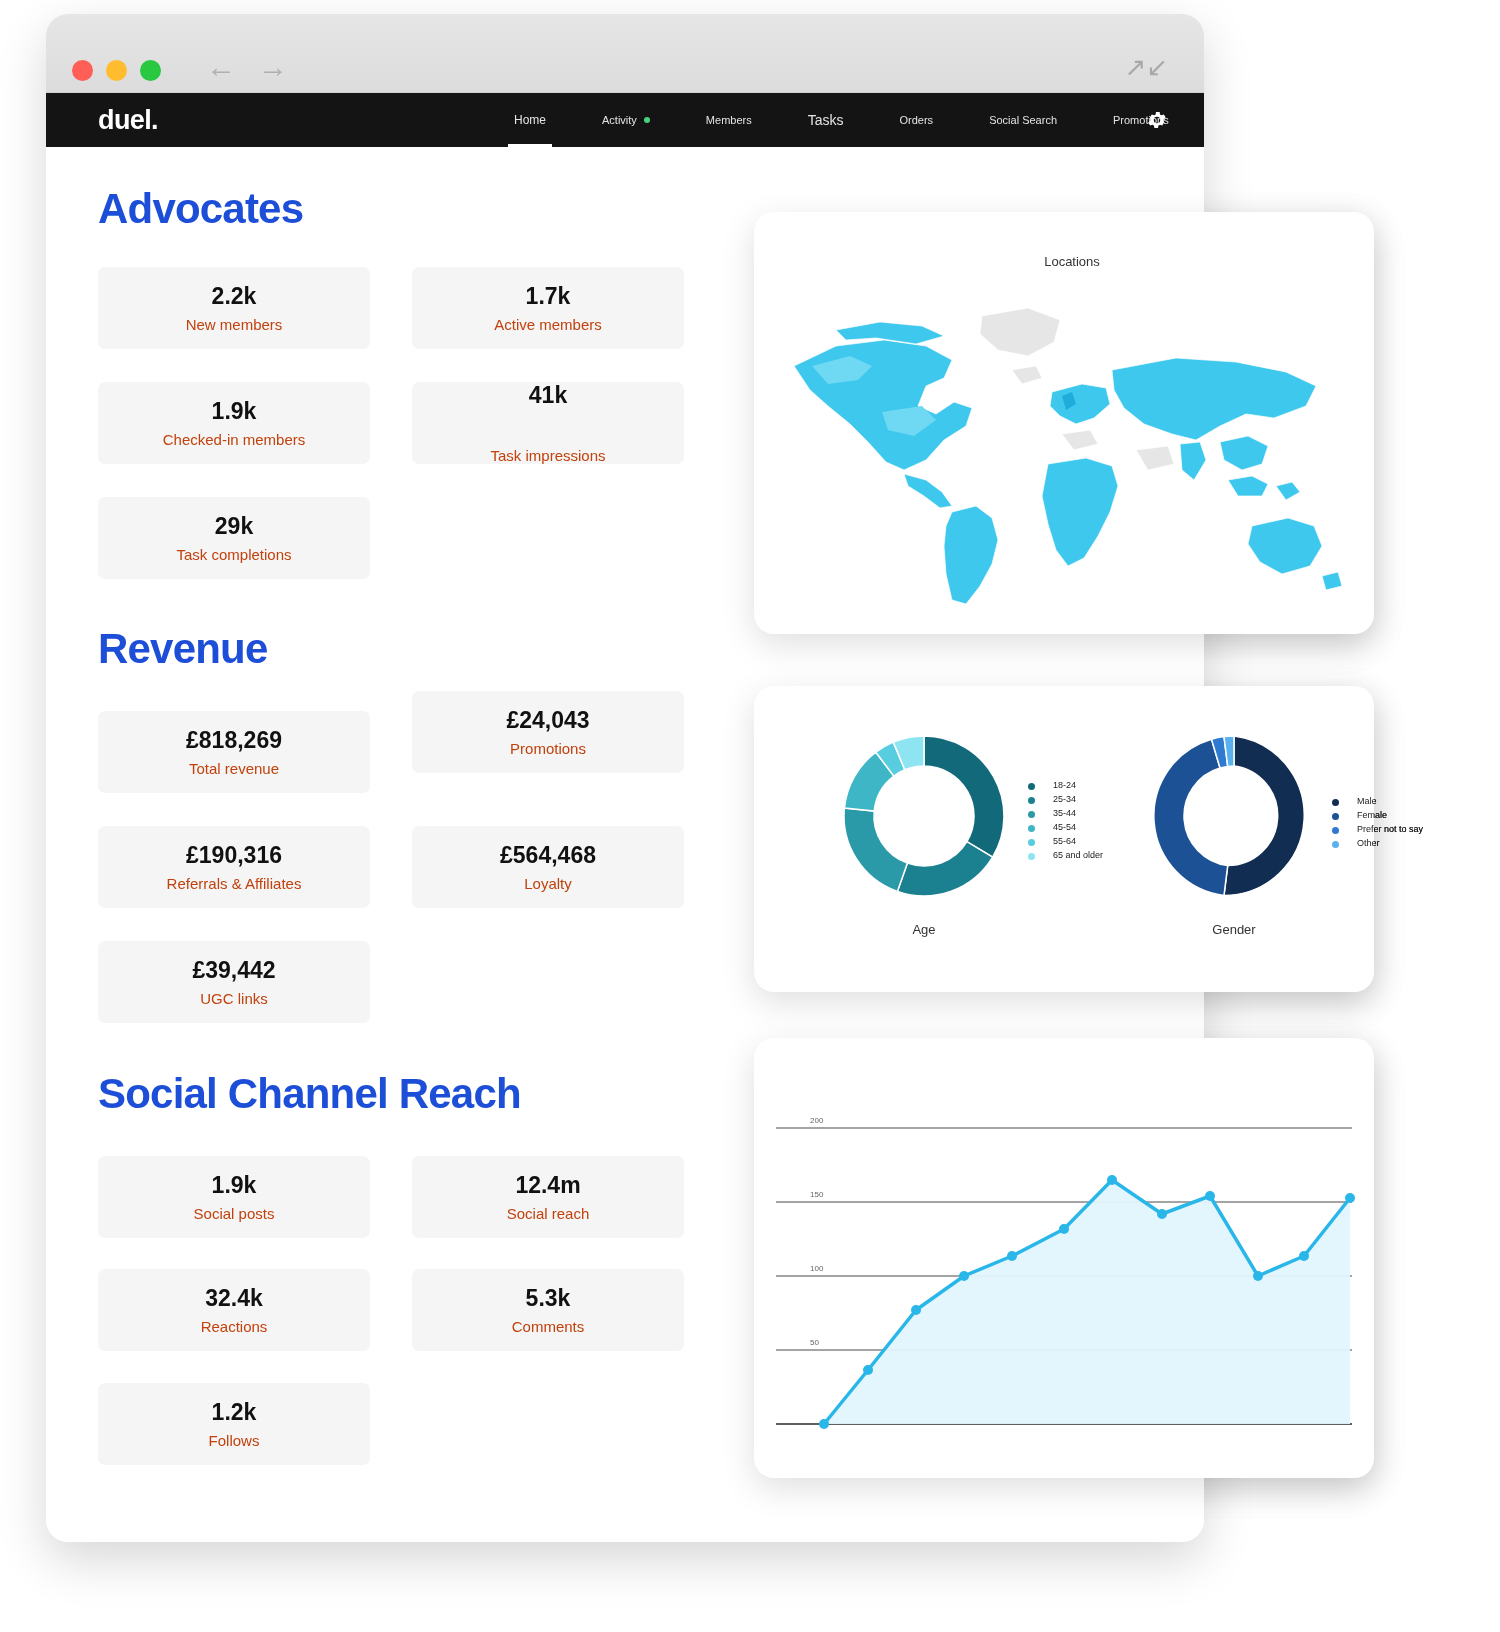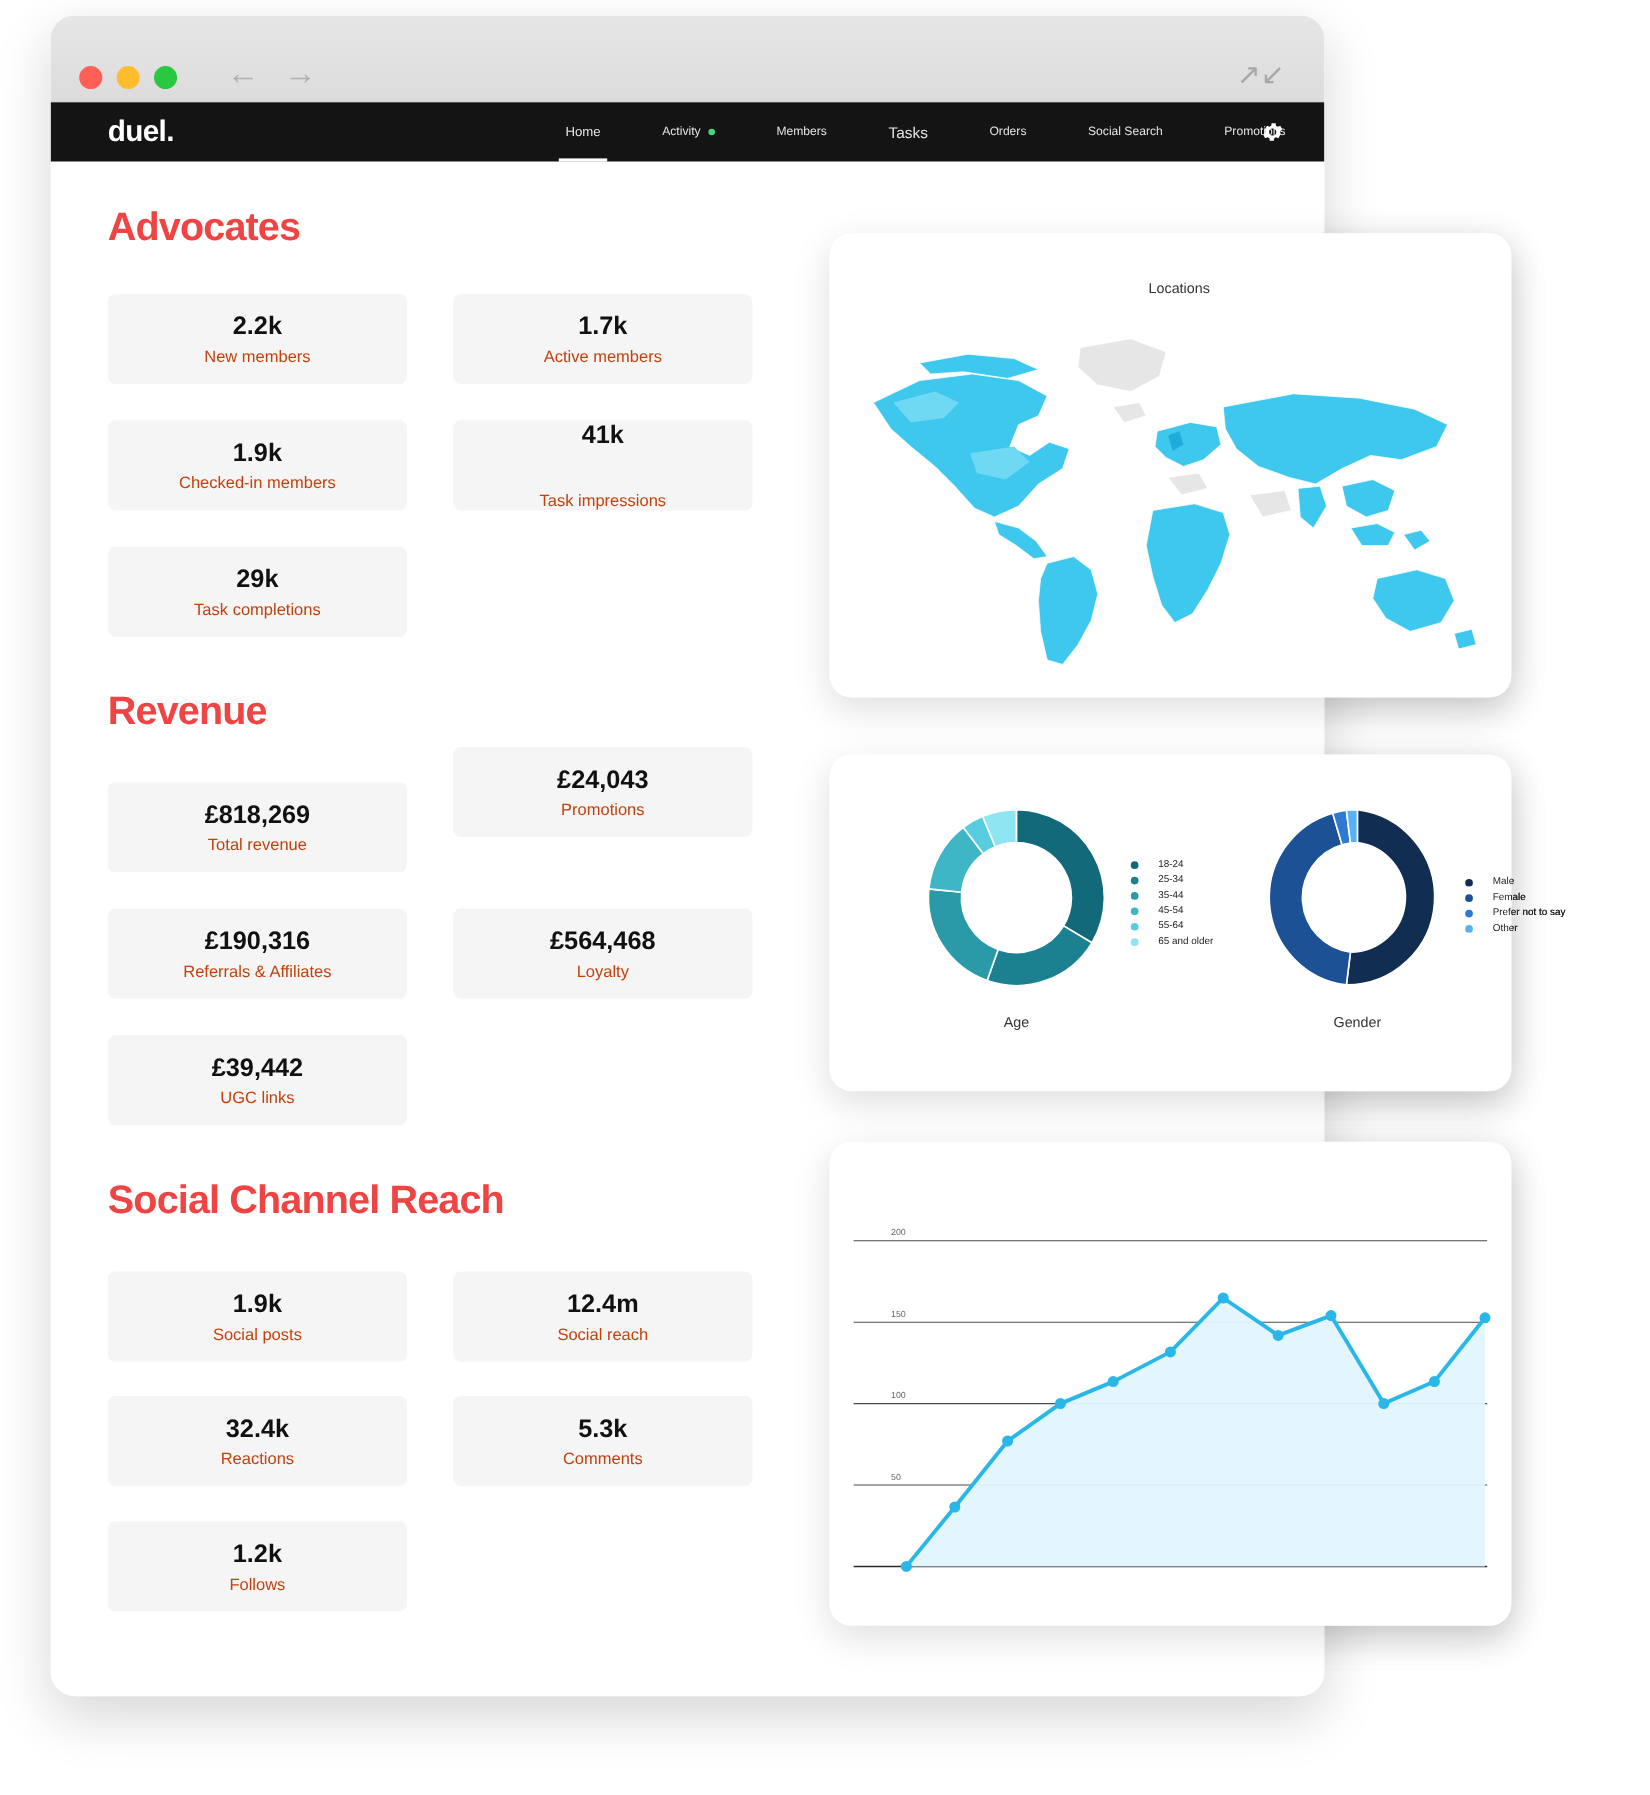--- a/index.html
+++ b/index.html
@@ -132,23 +132,23 @@
 
   
   .content {
     position: relative;
     padding: 0;
     height: calc(100% - 132px);
     background: #ffffff;
   }
   .section-title {
     position: absolute;
-    font-size: 36px;
+    font-size: 42px;
     font-weight: bold;
-    color: #ef4444;
+    color: #1d4ed8;
     letter-spacing: -0.8px;
   }
   .stat {
     position: absolute;
     background: #f5f5f5;
     border-radius: 7px;
     display: flex;
     flex-direction: column;
     align-items: center;
     justify-content: center;
@@ -452,21 +452,21 @@
       <div class="stat" style="left:52px; top:350px; width:272px; height:82px;">
         <div class="value">29k</div>
         <div class="label">Task completions</div>
       </div>
 
       <div class="section-title" style="left:52px; top:478px;">Revenue</div>
       <div class="stat" style="left:52px; top:564px; width:272px; height:82px;justify-content:center;">
         <div class="value">£818,269</div>
         <div class="label">Total revenue</div>
       </div>
-      <div class="stat" style="left:366px; top:532px; width:272px; height:82px;">
+      <div class="stat" style="left:366px; top:544px; width:272px; height:82px;">
         <div class="value">£24,043</div>
         <div class="label">Promotions</div>
       </div>
       <div class="stat" style="left:52px; top:679px; width:272px; height:82px;">
         <div class="value">£190,316</div>
         <div class="label">Referrals &amp; Affiliates</div>
       </div>
       <div class="stat" style="left:366px; top:679px; width:272px; height:82px;">
         <div class="value">£564,468</div>
         <div class="label">Loyalty</div>

